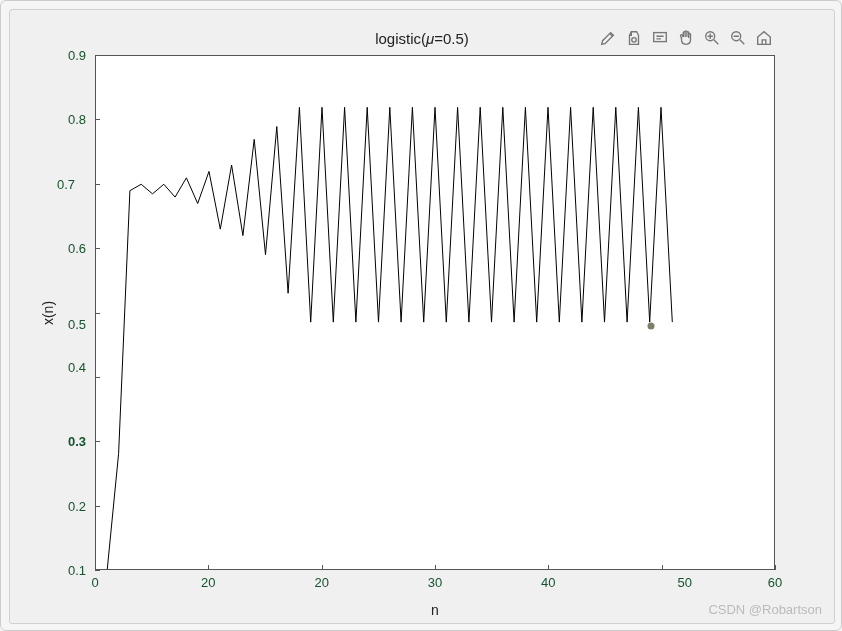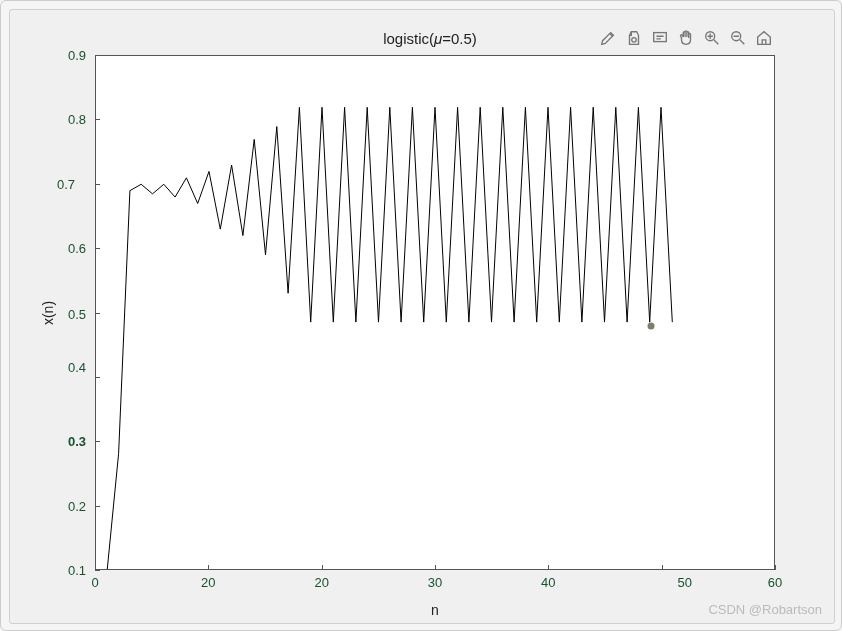--- a/index.html
+++ b/index.html
@@ -37,21 +37,20 @@
     }
     .toolbar-icon svg { width: 18px; height: 18px; stroke: #777; fill: none; stroke-width: 1.5; }
     .title {
       position: absolute;
       top: 20px;
       left: 50%;
       transform: translateX(-50%);
       font-size: 15px;
       color: #222;
       font-style: normal;
-      margin-left: 8px;
     }
     .title .mu { font-style: italic; }
     .plot-area {
       position: absolute;
       left: 85px;
       top: 45px;
       width: 680px;
       height: 515px;
       background: #fff;
       border: 1px solid #555;
@@ -170,21 +169,21 @@
 
   <div id="yticks-container">
       <div class="ytick" style="top: 560px;">0.1</div>
       <div class="tick-mark y" style="left: 85px; top: 560px;"></div>
       <div class="ytick" style="top: 495.625px;">0.2</div>
       <div class="tick-mark y" style="left: 85px; top: 495.625px;"></div>
       <div class="ytick" style="top: 431.25px; font-weight: bold;">0.3</div>
       <div class="tick-mark y" style="left: 85px; top: 431.25px;"></div>
       <div class="ytick" style="top: 357px;">0.4</div>
       <div class="tick-mark y" style="left: 85px; top: 366.875px;"></div>
-      <div class="ytick" style="top: 304px;">0.5</div>
+      <div class="ytick" style="top: 314px;">0.5</div>
       <div class="tick-mark y" style="left: 85px; top: 302.5px;"></div>
       <div class="ytick" style="top: 238.125px;">0.6</div>
       <div class="tick-mark y" style="left: 85px; top: 238.125px;"></div>
       <div class="ytick" style="top: 173.75px; text-align: center;">0.7</div>
       <div class="tick-mark y" style="left: 85px; top: 173.75px;"></div>
       <div class="ytick" style="top: 109.375px;">0.8</div>
       <div class="tick-mark y" style="left: 85px; top: 109.375px;"></div>
       <div class="ytick" style="top: 45px;">0.9</div>
       <div class="tick-mark y" style="left: 85px; top: 45px;"></div>
     </div>

